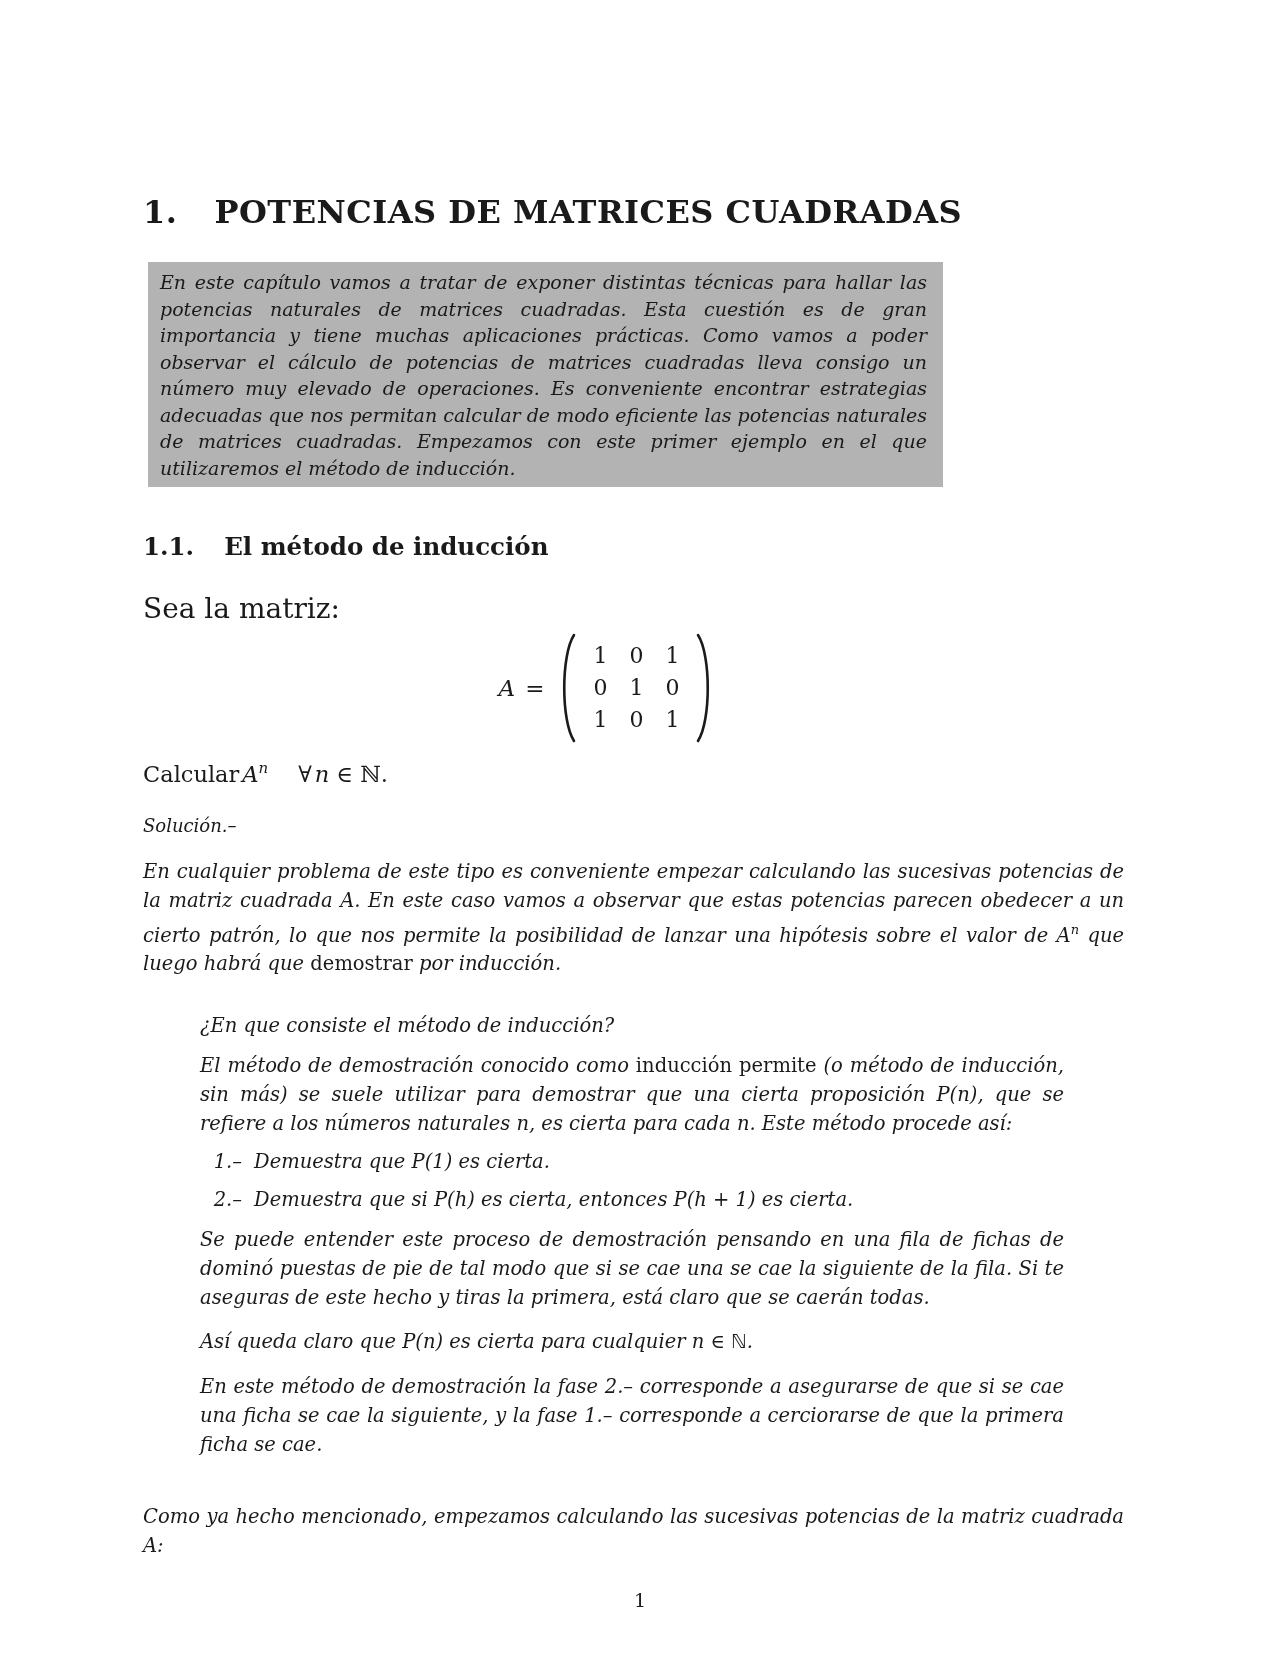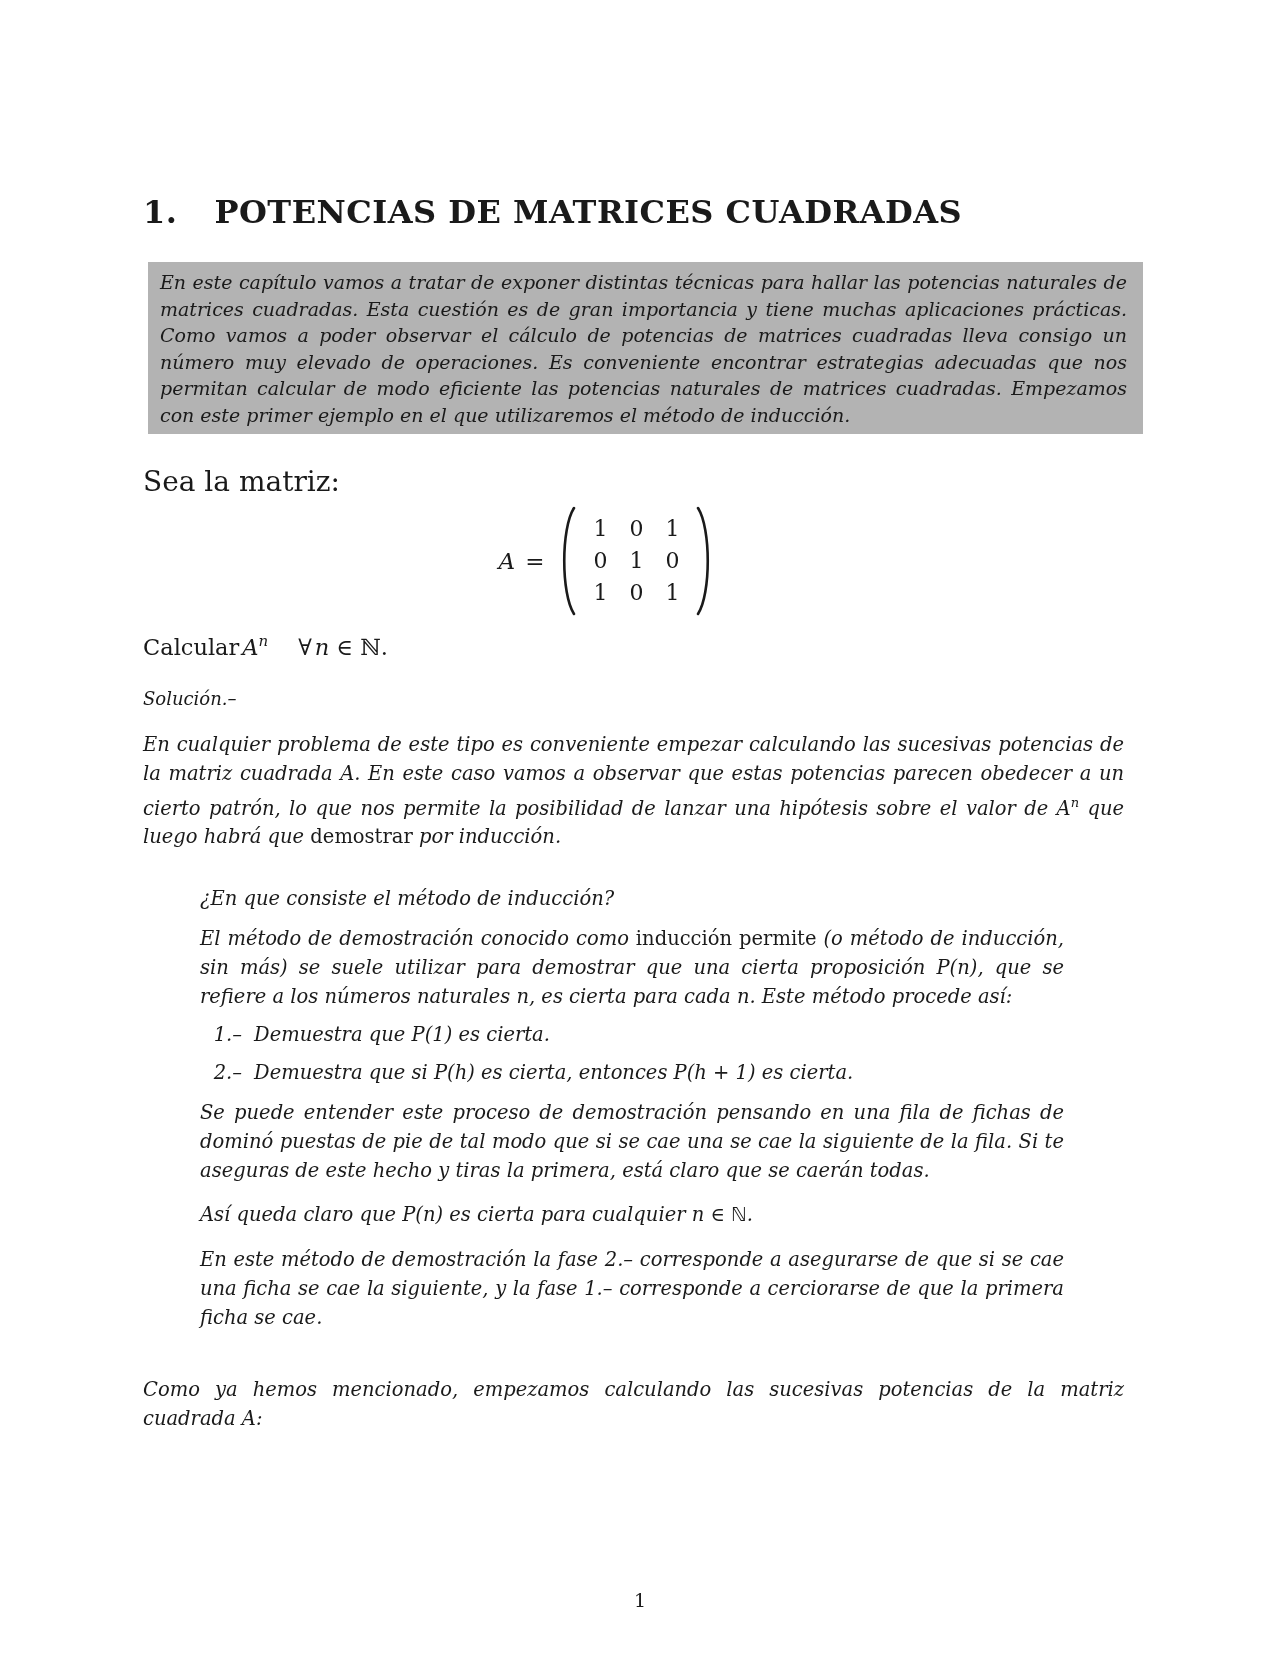--- a/index.html
+++ b/index.html
@@ -28,21 +28,21 @@
     font-size: 32px;
     font-weight: bold;
     margin: 0;
     letter-spacing: 0.5px;
   }
   .section-title .num { margin-right: 37px; }
   
   .abstract {
     margin-top: 31px;
     margin-left: 5px;
-    width: 995px;
+    width: 795px;
     box-sizing: border-box;
     background: #b3b3b3;
     padding: 7px 16px 6px 12px;
     font-style: italic;
     font-size: 19px;
     line-height: 26.5px;
     text-align: justify;
   }
   
   .subsection-title {
@@ -144,20 +144,24 @@
 
     <h1 class="section-title">
       <span class="num">1.</span>
       <span>POTENCIAS DE MATRICES CUADRADAS</span>
     </h1>
 
     <div class="abstract">
       <span>En este capítulo vamos a tratar de exponer distintas técnicas para hallar las potencias naturales de matrices cuadradas. Esta cuestión es de gran importancia y tiene muchas aplicaciones prácticas. Como vamos a poder observar el cálculo de potencias de matrices cuadradas lleva consigo un número muy elevado de operaciones. Es conveniente encontrar estrategias adecuadas que nos permitan calcular de modo eficiente las potencias naturales de matrices cuadradas. Empezamos con este primer ejemplo en el que utilizaremos el método de inducción.</span>
     </div>
 
+    <h2 class="subsection-title">
+      <span class="num">1.1.</span>
+      <span>El método de inducción</span>
+    </h2>
 
     <p class="sea">Sea la matriz:</p>
 
     <div class="equation">
       <span class="eq-lhs">A</span>
       <span class="eq-rel">=</span>
       <span class="matrix">
         <span class="paren">
           <svg width="21" height="112" viewBox="0 0 21 112">
               <path d="M18 3 C 5 23, 5 89, 18 109" stroke="#1a1a1a" stroke-width="2.6" fill="none" stroke-linecap="round"></path>
@@ -204,18 +208,18 @@
         </div>
       </div>
 
       <p class="para q-domino">Se puede entender este proceso de demostración pensando en una fila de fichas de dominó puestas de pie de tal modo que si se cae una se cae la siguiente de la fila. Si te aseguras de este hecho y tiras la primera, está claro que se caerán todas.</p>
 
       <p class="para q-conclusion">Así queda claro que P(n) es cierta para cualquier n ∈ ℕ.</p>
 
       <p class="para q-phases">En este método de demostración la fase 2.– corresponde a asegurarse de que si se cae una ficha se cae la siguiente, y la fase 1.– corresponde a cerciorarse de que la primera ficha se cae.</p>
     </div>
 
-    <p class="para closing">Como ya hemos mencionado, empezamos calculando las sucesivas potencias de la matriz cuadrada A:</p>
+    <p class="para closing">Como ya hecho mencionado, empezamos calculando las sucesivas potencias de la matriz cuadrada A:</p>
 
   </div>
 
   <div class="page-number">1</div>
 </div>
 
 </body></html>

